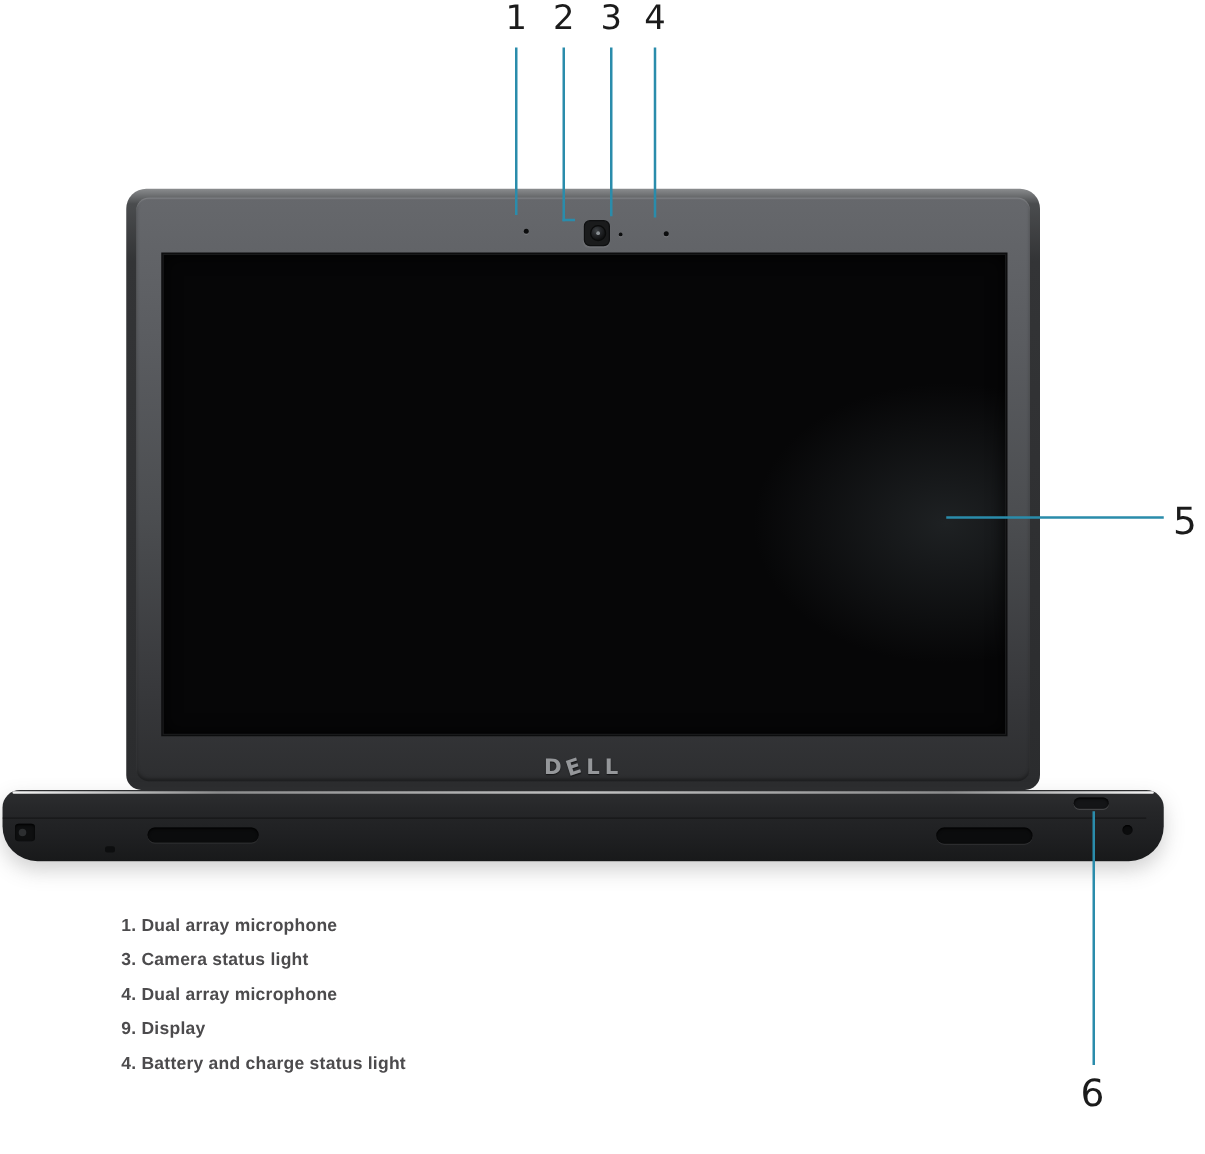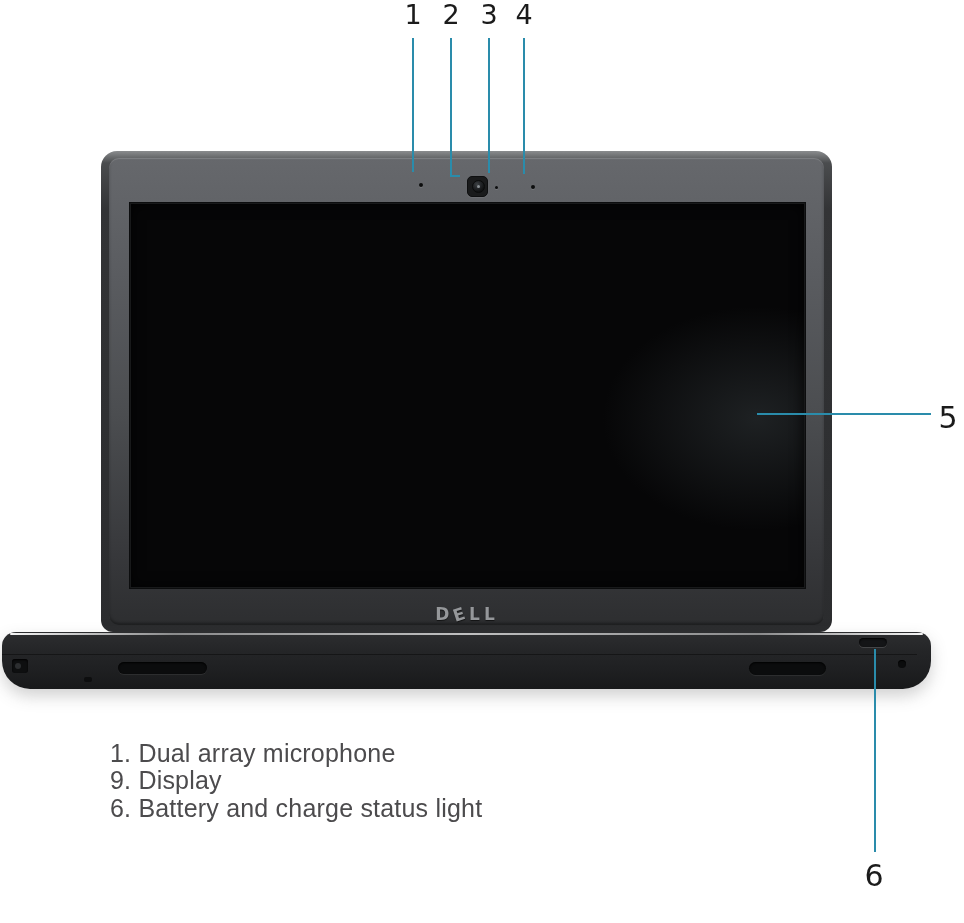--- a/index.html
+++ b/index.html
@@ -87,22 +87,22 @@
     position:absolute;left:857px;top:6px;width:28px;height:9px;border-radius:5px;
     background:#141517;box-shadow:inset 0 1px 2px #000, 0 1px 0 rgba(255,255,255,.14);
   }
   .edge-hole{position:absolute;left:896px;top:28px;width:8px;height:8px;border-radius:50%;background:#0b0c0d;box-shadow:inset 0 1px 1px #000;}
   .left-notch{position:absolute;left:10px;top:27px;width:16px;height:14px;border-radius:3px;background:#0e0f10;box-shadow:inset 0 1px 2px #000;}
   .notch-screw{position:absolute;left:3px;top:4px;width:6px;height:6px;border-radius:50%;background:#2c2e30;}
   .foot-nub{position:absolute;left:82px;top:45px;width:8px;height:5px;border-radius:2px;background:#0d0e0f;}
   
   .legend{
     position:absolute;left:97px;top:727px;z-index:5;
-    list-style:none;margin:13px;padding:0;
-    color:#4c4b4d;font-size:25px;line-height:27.4px;letter-spacing:.2px;
+    list-style:none;margin:0;padding:0;
+    color:#4c4b4d;font-size:14px;line-height:27.4px;letter-spacing:.2px;font-weight:bold;
   }
 </style>
 </head>
 <body>
 
 <div class="stage">
 
   <div class="lid">
     <div class="bezel">
       <div class="screen"></div>
@@ -148,17 +148,19 @@
     <div class="marker top m1">1</div>
     <div class="marker top m2">2</div>
     <div class="marker top m3">3</div>
     <div class="marker top m4">4</div>
     <div class="marker m5">5</div>
     <div class="marker m6">6</div>
   </div>
 
   <ol class="legend">
     <li>1. Dual array microphone</li>
+    <li>3. Camera status light</li>
+    <li>4. Dual array microphone</li>
     <li>9. Display</li>
-    <li>6. Battery and charge status light</li>
+    <li>4. Battery and charge status light</li>
   </ol>
 
 </div>
 
 </body></html>

